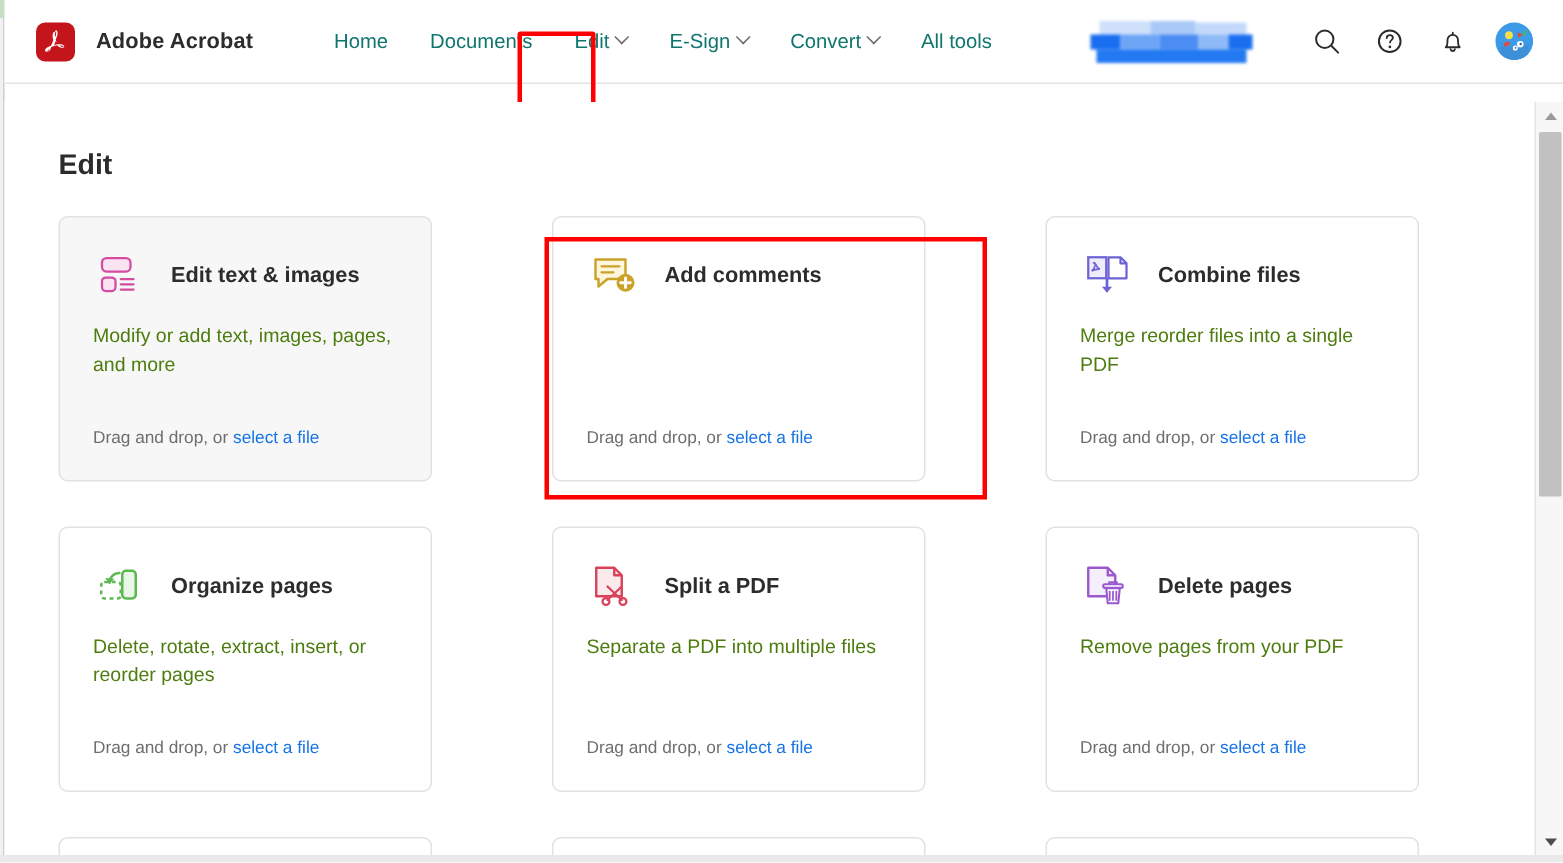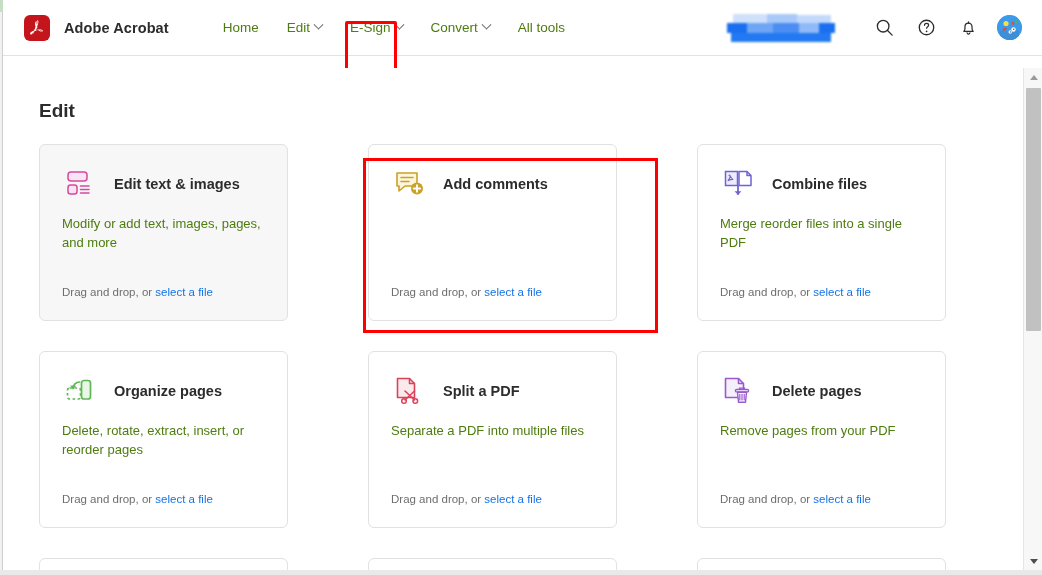--- a/index.html
+++ b/index.html
@@ -39,21 +39,21 @@
     display: flex; align-items: center; justify-content: center;
   }
   .acrobat-logo svg { display: block; }
   .brand-name {
     margin-left: 14px; font-size: 14.5px; font-weight: bold; color: #2c2c2c;
     letter-spacing: .1px;
   }
 
   .nav { display: flex; align-items: center; margin-left: 40px; height: 56px; }
   .nav-item {
-    font-size: 13.5px; color: #4d7c0f; padding: 0 14px;
+    font-size: 13.5px; color: #0f766e; padding: 0 14px;
     display: flex; align-items: center; gap: 5px; height: 56px; cursor: pointer;
     white-space: nowrap;
   }
   .chev {
     display: inline-block; width: 7px; height: 7px;
     border-right: 1.4px solid #6b6b6b; border-bottom: 1.4px solid #6b6b6b;
     transform: rotate(45deg) translate(-2px,-2px);
   }
 
   
@@ -149,20 +149,23 @@
         <svg width="16" height="18" viewBox="0 0 16 18" aria-hidden="true">
           <path d="M8.2 1.2c.9 0 1.3.9 1.2 2.1-.1 1.2-.6 2.7-1.3 4.2.5 1.3 1.2 2.4 1.9 3.1 1.1-.15 2.1-.1 2.8.15.9.3 1.2.9 1 1.45-.2.55-.9.8-1.8.6-.95-.2-2-.85-2.9-1.7-1.3.25-2.7.7-3.9 1.3-.9 1.6-1.9 2.7-2.7 3-.7.25-1.3 0-1.45-.55-.15-.6.25-1.3 1.1-1.95.7-.55 1.7-1.05 2.85-1.45.6-1.15 1.15-2.5 1.55-3.8-.45-1.35-.6-2.6-.45-3.5.15-1.05.65-1.95 1.6-1.95zm0 1.05c-.35 0-.6.5-.65 1.25-.05.6.05 1.4.3 2.3.35-1 .6-1.95.65-2.65.05-.6-.05-.9-.3-.9zm-.1 6.1c-.3.95-.7 1.95-1.15 2.9.9-.4 1.9-.7 2.85-.9-.65-.6-1.2-1.3-1.7-2zm4.35 3.2c-.45-.15-1.05-.2-1.75-.15.6.5 1.25.85 1.8.95.5.1.8 0 .85-.2.05-.2-.2-.45-.9-.6zm-8.7 2.35c-.75.55-1.05 1-1 1.2.05.2.35.25.7.1.45-.2 1.05-.85 1.7-1.85-.5.2-.95.4-1.4.55z" fill="#ffffff"></path>
         </svg>
       </div>
       <div class="brand-name">Adobe Acrobat</div>
     </div>
 
     <div class="nav">
       <div class="nav-item">
         <span>Home</span>
+      </div>
+      <div class="nav-item">
+        <span>Documents</span>
       </div>
       <div class="nav-item">
         <span>Edit</span>
         <span class="chev"></span>
       </div>
       <div class="nav-item">
         <span>E-Sign</span>
         <span class="chev"></span>
       </div>
       <div class="nav-item">

